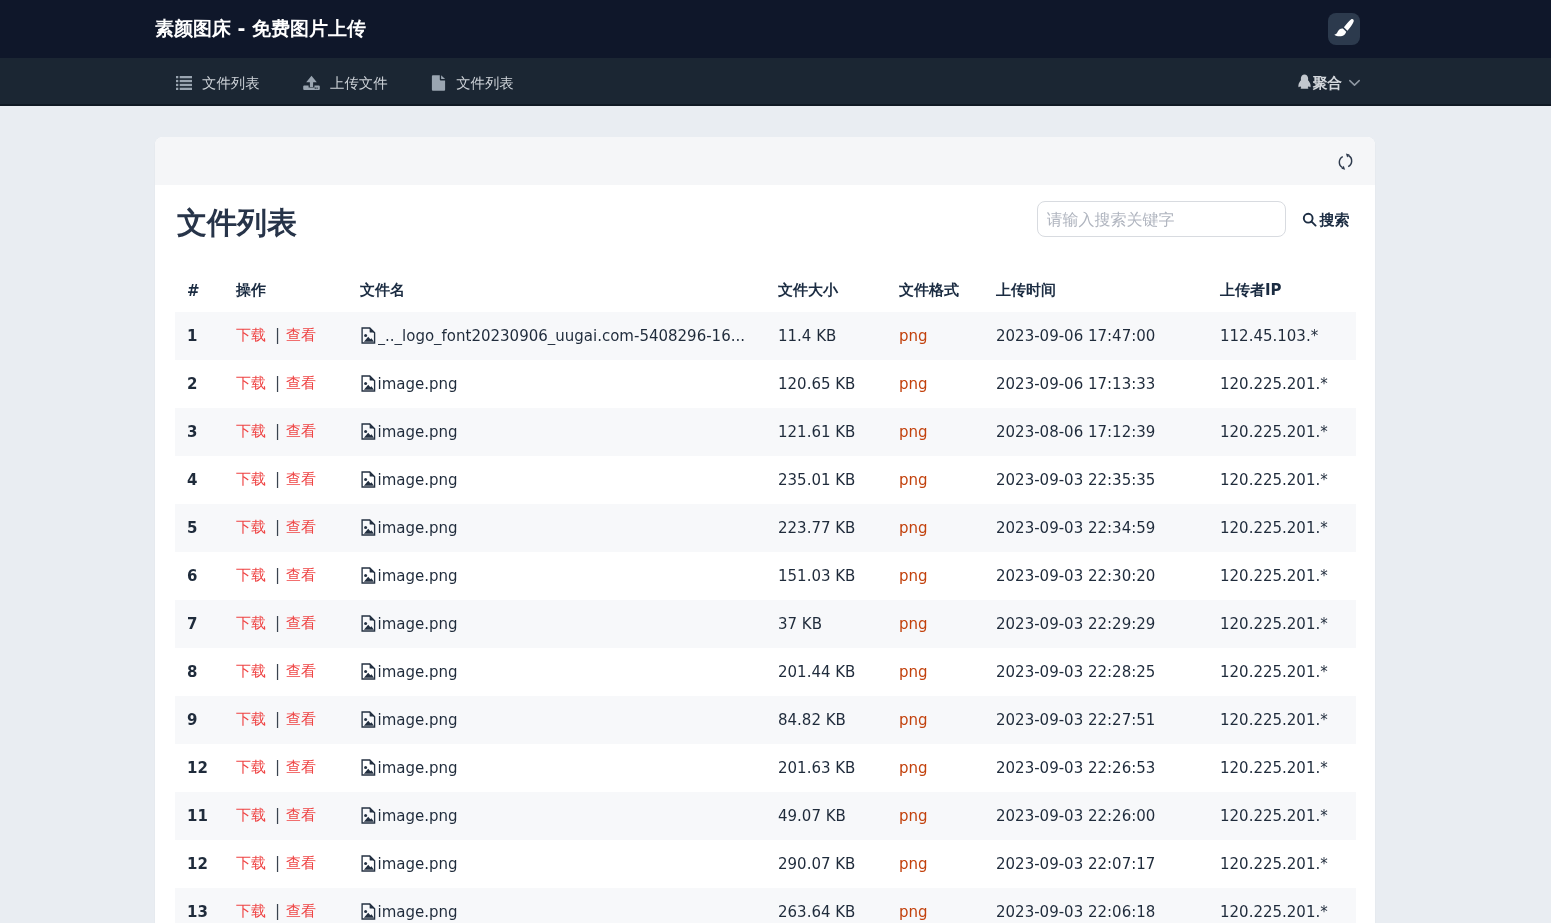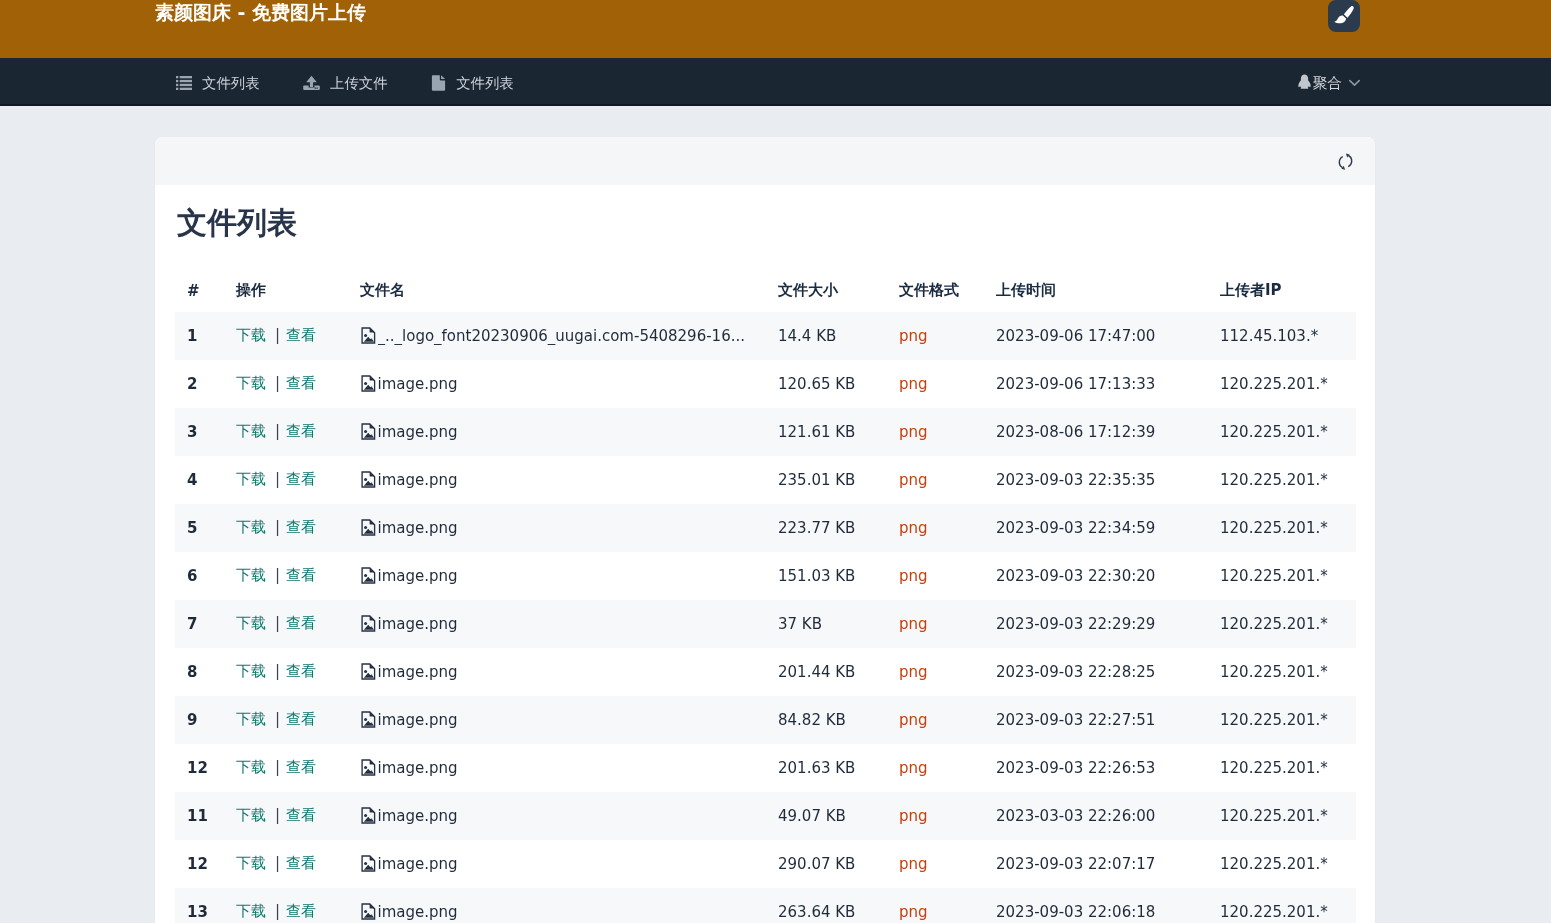--- a/index.html
+++ b/index.html
@@ -4,22 +4,22 @@
 <style>
   * { margin:0; padding:0; box-sizing:border-box; }
   html,body { width:1551px; height:923px; overflow:hidden; }
   body {
     font-family:"DejaVu Sans", sans-serif;
     background:#e9edf2;
     color:#1f2b3b;
   }
   
   .topbar {
-    height:58px; background:#a16207;
-    display:flex; 
+    height:58px; background:#0f172a;
+    display:flex; align-items:center;
     padding:0 191px 0 155px;
   }
   .brand { color:#ffffff; font-size:19px; font-weight:bold; }
   .topbar-spacer { flex:1; }
   .theme-btn {
     width:32px; height:32px; border-radius:8px; background:#2c3a4d;
     display:flex; align-items:center; justify-content:center;
     cursor:pointer;
   }
   
@@ -27,21 +27,21 @@
     height:48px; background:#1b2633;
     border-bottom:2px solid #101924;
     display:flex; align-items:center;
     padding:0 191px 0 176px;
   }
   .nav-item { display:flex; align-items:center; margin-right:43.5px; cursor:pointer; position:relative; top:2px; }
   .nav-item .icon { display:flex; margin-right:10px; }
   .nav-item .label { color:#cdd2d8; font-size:14.4px; }
   .nav-spacer { flex:1; }
   .user-menu { display:flex; align-items:center; cursor:pointer; position:relative; top:2px; }
-  .user-menu .label { color:#d3d7dc; font-size:14.7px; margin:0 7px 0 1px; }
+  .user-menu .label { color:#d3d7dc; font-size:14.7px; margin:0 7px 0 1px;font-weight:bold; }
   
   .card {
     width:1220px; margin:31px 0 0 155px;
     background:#ffffff; border-radius:8px 8px 0 0;
     box-shadow:0 1px 2px rgba(30,40,60,0.05);
     height:910px;
   }
   .card-header {
     height:48px; background:#f5f6f8;
     border-radius:8px 8px 0 0;
@@ -75,21 +75,21 @@
     text-align:left; font-size:15px; font-weight:bold; color:#1b2c42;
     height:42px; padding:0 8px 0 12px; vertical-align:middle;
     white-space:nowrap;
   }
   tbody td {
     height:48px; font-size:15px; color:#1f2b3b;
     padding:0 8px 0 12px; vertical-align:middle; white-space:nowrap; overflow:hidden;
   }
   tbody tr:nth-child(odd) { background:#f7f8fa; }
   td.idx { font-weight:bold; }
-  a.op-link { color:#0f766e; text-decoration:none; cursor:pointer;text-align:center; }
+  a.op-link { color:#ef4444; text-decoration:none; cursor:pointer;text-align:center; }
   .op-sep { color:#39434f; margin:0 6px 0 9px; }
   a.fmt-link { color:#c2410c; text-decoration:none; cursor:pointer; }
   .fname { display:flex; align-items:flex-start; }
   .fname .icon { display:flex; margin-right:2px; flex:none; }
   .fname .txt { overflow:hidden; white-space:nowrap; }
 </style>
 </head>
 <body>
 
 <header class="topbar">
@@ -163,20 +163,32 @@
           <path d="M11.2 14.6 A6.3 6.3 0 0 0 11.5 3.5"></path>
         </g>
         <path d="M8.9 1.5 L12.6 2.5 L10.2 5.5 Z" fill="#2e3a4d"></path>
         <path d="M8.1 17.7 L4.4 16.7 L6.8 13.7 Z" fill="#2e3a4d"></path>
       </svg>
     </span>
   </div>
   <div class="card-body">
     <div class="list-head">
       <h1 class="page-title">文件列表</h1>
+      <div class="search-group">
+        <input class="search-input" type="text" placeholder="请输入搜索关键字" style="">
+        <button class="search-btn">
+          <span>
+            <svg width="15" height="15" viewBox="0 0 15 15" fill="none" stroke="#1b2c42" stroke-width="1.9" style="position:relative;top:1px">
+              <circle cx="6.2" cy="6.2" r="4.4"></circle>
+              <line x1="9.6" y1="9.6" x2="13.6" y2="13.6" stroke-linecap="round"></line>
+            </svg>
+          </span>
+          <span class="label">搜索</span>
+        </button>
+      </div>
     </div>
 
     <table>
       <colgroup>
         <col class="c1">
           <col class="c2">
           <col class="c3">
           <col class="c4">
           <col class="c5">
           <col class="c6">
@@ -205,21 +217,21 @@
           <svg width="14.5" height="17" viewBox="0 0 14.5 17" style="margin-left:1px">
             <path d="M1.1 1 L8.8 1 L13.6 5.8 L13.6 16 L1.1 16 Z" fill="none" stroke="#243142" stroke-width="1.35"></path>
             <path d="M8.6 0.8 L8.6 4.7 Q8.6 5.6 9.5 5.6 L13.9 5.6 Z" fill="#243142"></path>
             <circle cx="4.6" cy="8.4" r="1.5" fill="#243142"></circle>
             <path d="M2.9 14.8 L7.2 9.7 L9.4 12.3 L10.4 11.2 L13 14.8 Z" fill="#243142"></path>
           </svg>
         </span>
         <span class="txt">_.._logo_font20230906_uugai.com-5408296-16...</span>
       </span>
     </td>
-    <td>14.4 KB</td>
+    <td>11.4 KB</td>
     <td><a class="fmt-link">png</a></td>
     <td>2023-09-06 17:47:00</td>
     <td>112.45.103.*</td>
   </tr>
 
   <tr>
     <td class="idx">2</td>
     <td>
       <a class="op-link">下载</a><span class="op-sep">|</span><a class="op-link">查看</a>
     </td>
@@ -447,21 +459,21 @@
             <path d="M8.6 0.8 L8.6 4.7 Q8.6 5.6 9.5 5.6 L13.9 5.6 Z" fill="#243142"></path>
             <circle cx="4.6" cy="8.4" r="1.5" fill="#243142"></circle>
             <path d="M2.9 14.8 L7.2 9.7 L9.4 12.3 L10.4 11.2 L13 14.8 Z" fill="#243142"></path>
           </svg>
         </span>
         <span class="txt">image.png</span>
       </span>
     </td>
     <td>49.07 KB</td>
     <td><a class="fmt-link">png</a></td>
-    <td>2023-03-03 22:26:00</td>
+    <td>2023-09-03 22:26:00</td>
     <td>120.225.201.*</td>
   </tr>
 
   <tr>
     <td class="idx">12</td>
     <td>
       <a class="op-link">下载</a><span class="op-sep">|</span><a class="op-link">查看</a>
     </td>
     <td>
       <span class="fname">

